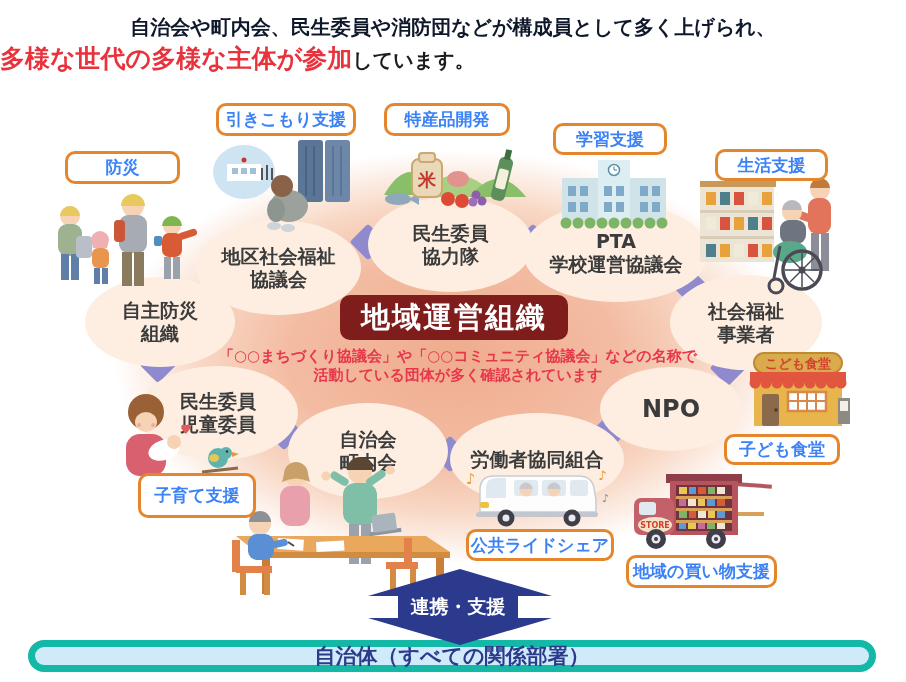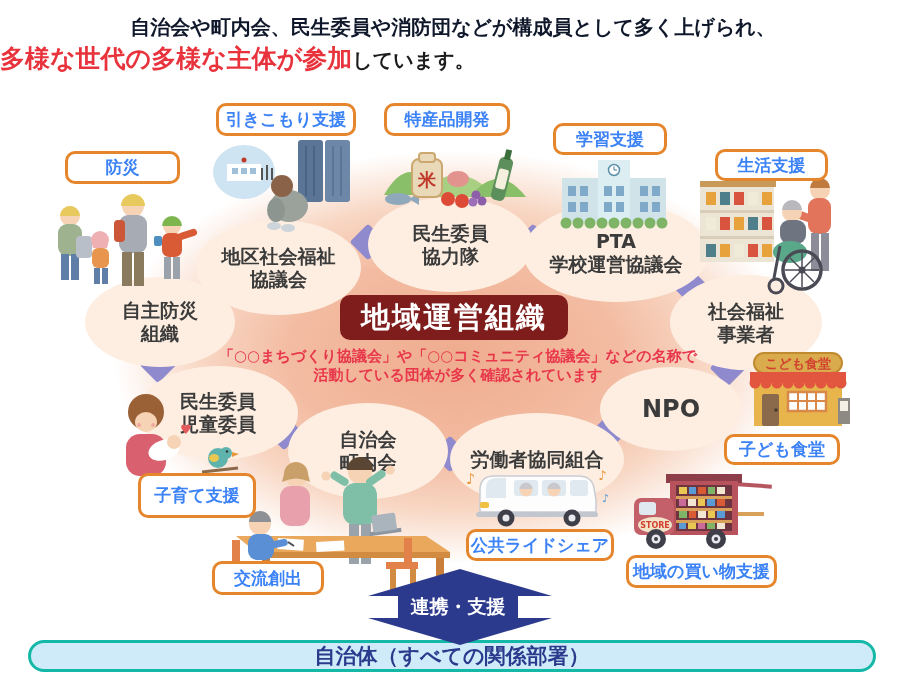--- a/index.html
+++ b/index.html
@@ -49,21 +49,21 @@
   .cap1{top:347px;} .cap2{top:366px;}
   
   .arr-tri-top{position:absolute;left:368px;top:569px;width:184px;height:27px;background:#2b3a8c;
     clip-path:polygon(50% 0,100% 100%,0 100%);z-index:6;}
   .arr-band{position:absolute;left:398px;top:594px;width:120px;height:26px;background:#2b3a8c;z-index:6;
     display:flex;align-items:center;justify-content:center;color:#fff;font-size:19px;font-weight:700;}
   .arr-tri-bot{position:absolute;left:368px;top:618px;width:184px;height:27px;background:#2b3a8c;
     clip-path:polygon(0 0,100% 0,50% 100%);z-index:6;}
   
   .bar{position:absolute;left:28px;top:640px;width:848px;height:32px;box-sizing:border-box;background:#cfeaf9;
-    border:3px solid #14b8a6;border-radius:18px;display:flex;align-items:center;justify-content:center;
+    border:7px solid #14b8a6;border-radius:18px;display:flex;align-items:center;justify-content:center;
     color:#2b3a8c;font-size:21px;font-weight:700;z-index:5;}
   .illus{position:absolute;z-index:3;}
 </style>
 </head>
 <body>
 
 <div class="canvas">
   <div class="bg-grad"></div>
 
   <div class="h1">自治会や町内会、民生委員や消防団などが構成員として多く上げられ、</div>
@@ -409,21 +409,20 @@
       <rect x="202" y="119" width="6" height="24" fill="#d28c42"></rect>
   </svg>
 
   <div class="tag t0">防災</div>
   <div class="tag t1">引きこもり支援</div>
   <div class="tag t2">特産品開発</div>
   <div class="tag t3">学習支援</div>
   <div class="tag t4">生活支援</div>
   <div class="tag t5">子ども食堂</div>
   <div class="tag t6">子育て支援</div>
-  <div class="tag t7">交流創出</div>
   <div class="tag t8">公共ライドシェア</div>
   <div class="tag t9">地域の買い物支援</div>
 
   <div class="center-box">
       <span>地域運営組織</span>
     </div>
   <div class="caption cap1">「○○まちづくり協議会」や「○○コミュニティ協議会」などの名称で</div>
   <div class="caption cap2">活動している団体が多く確認されています</div>
 
   <div class="arr-tri-top"></div>

